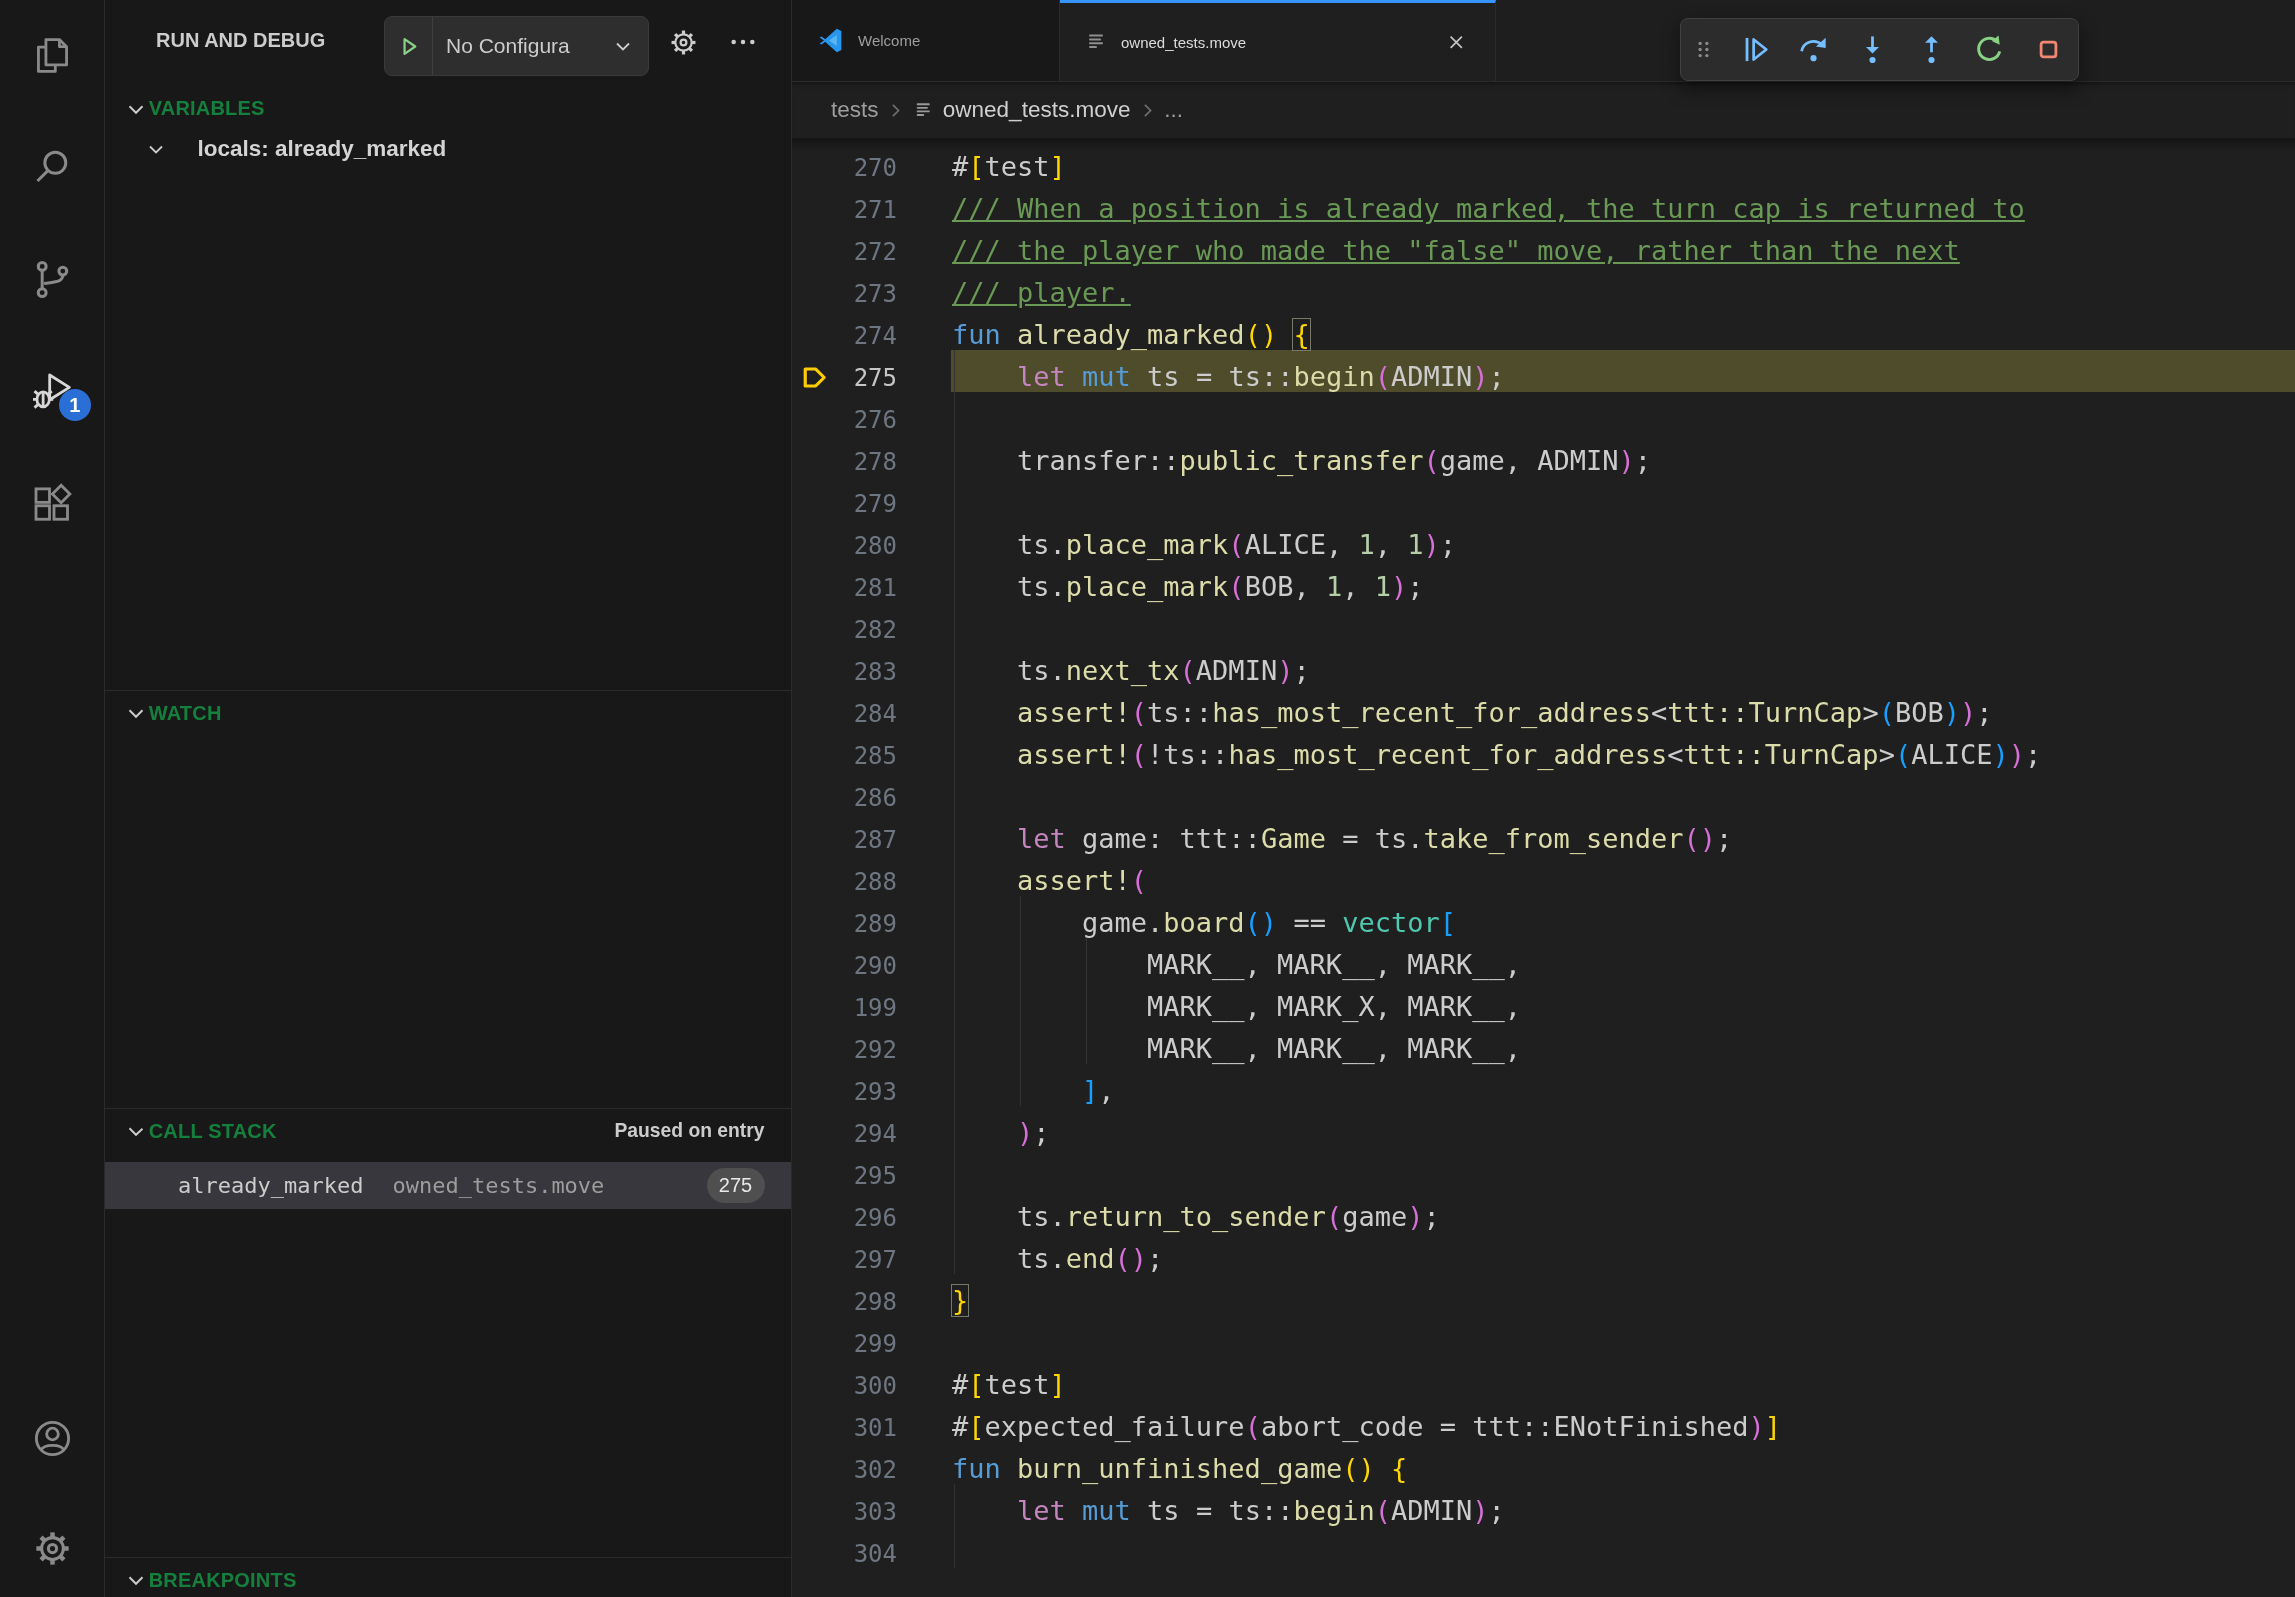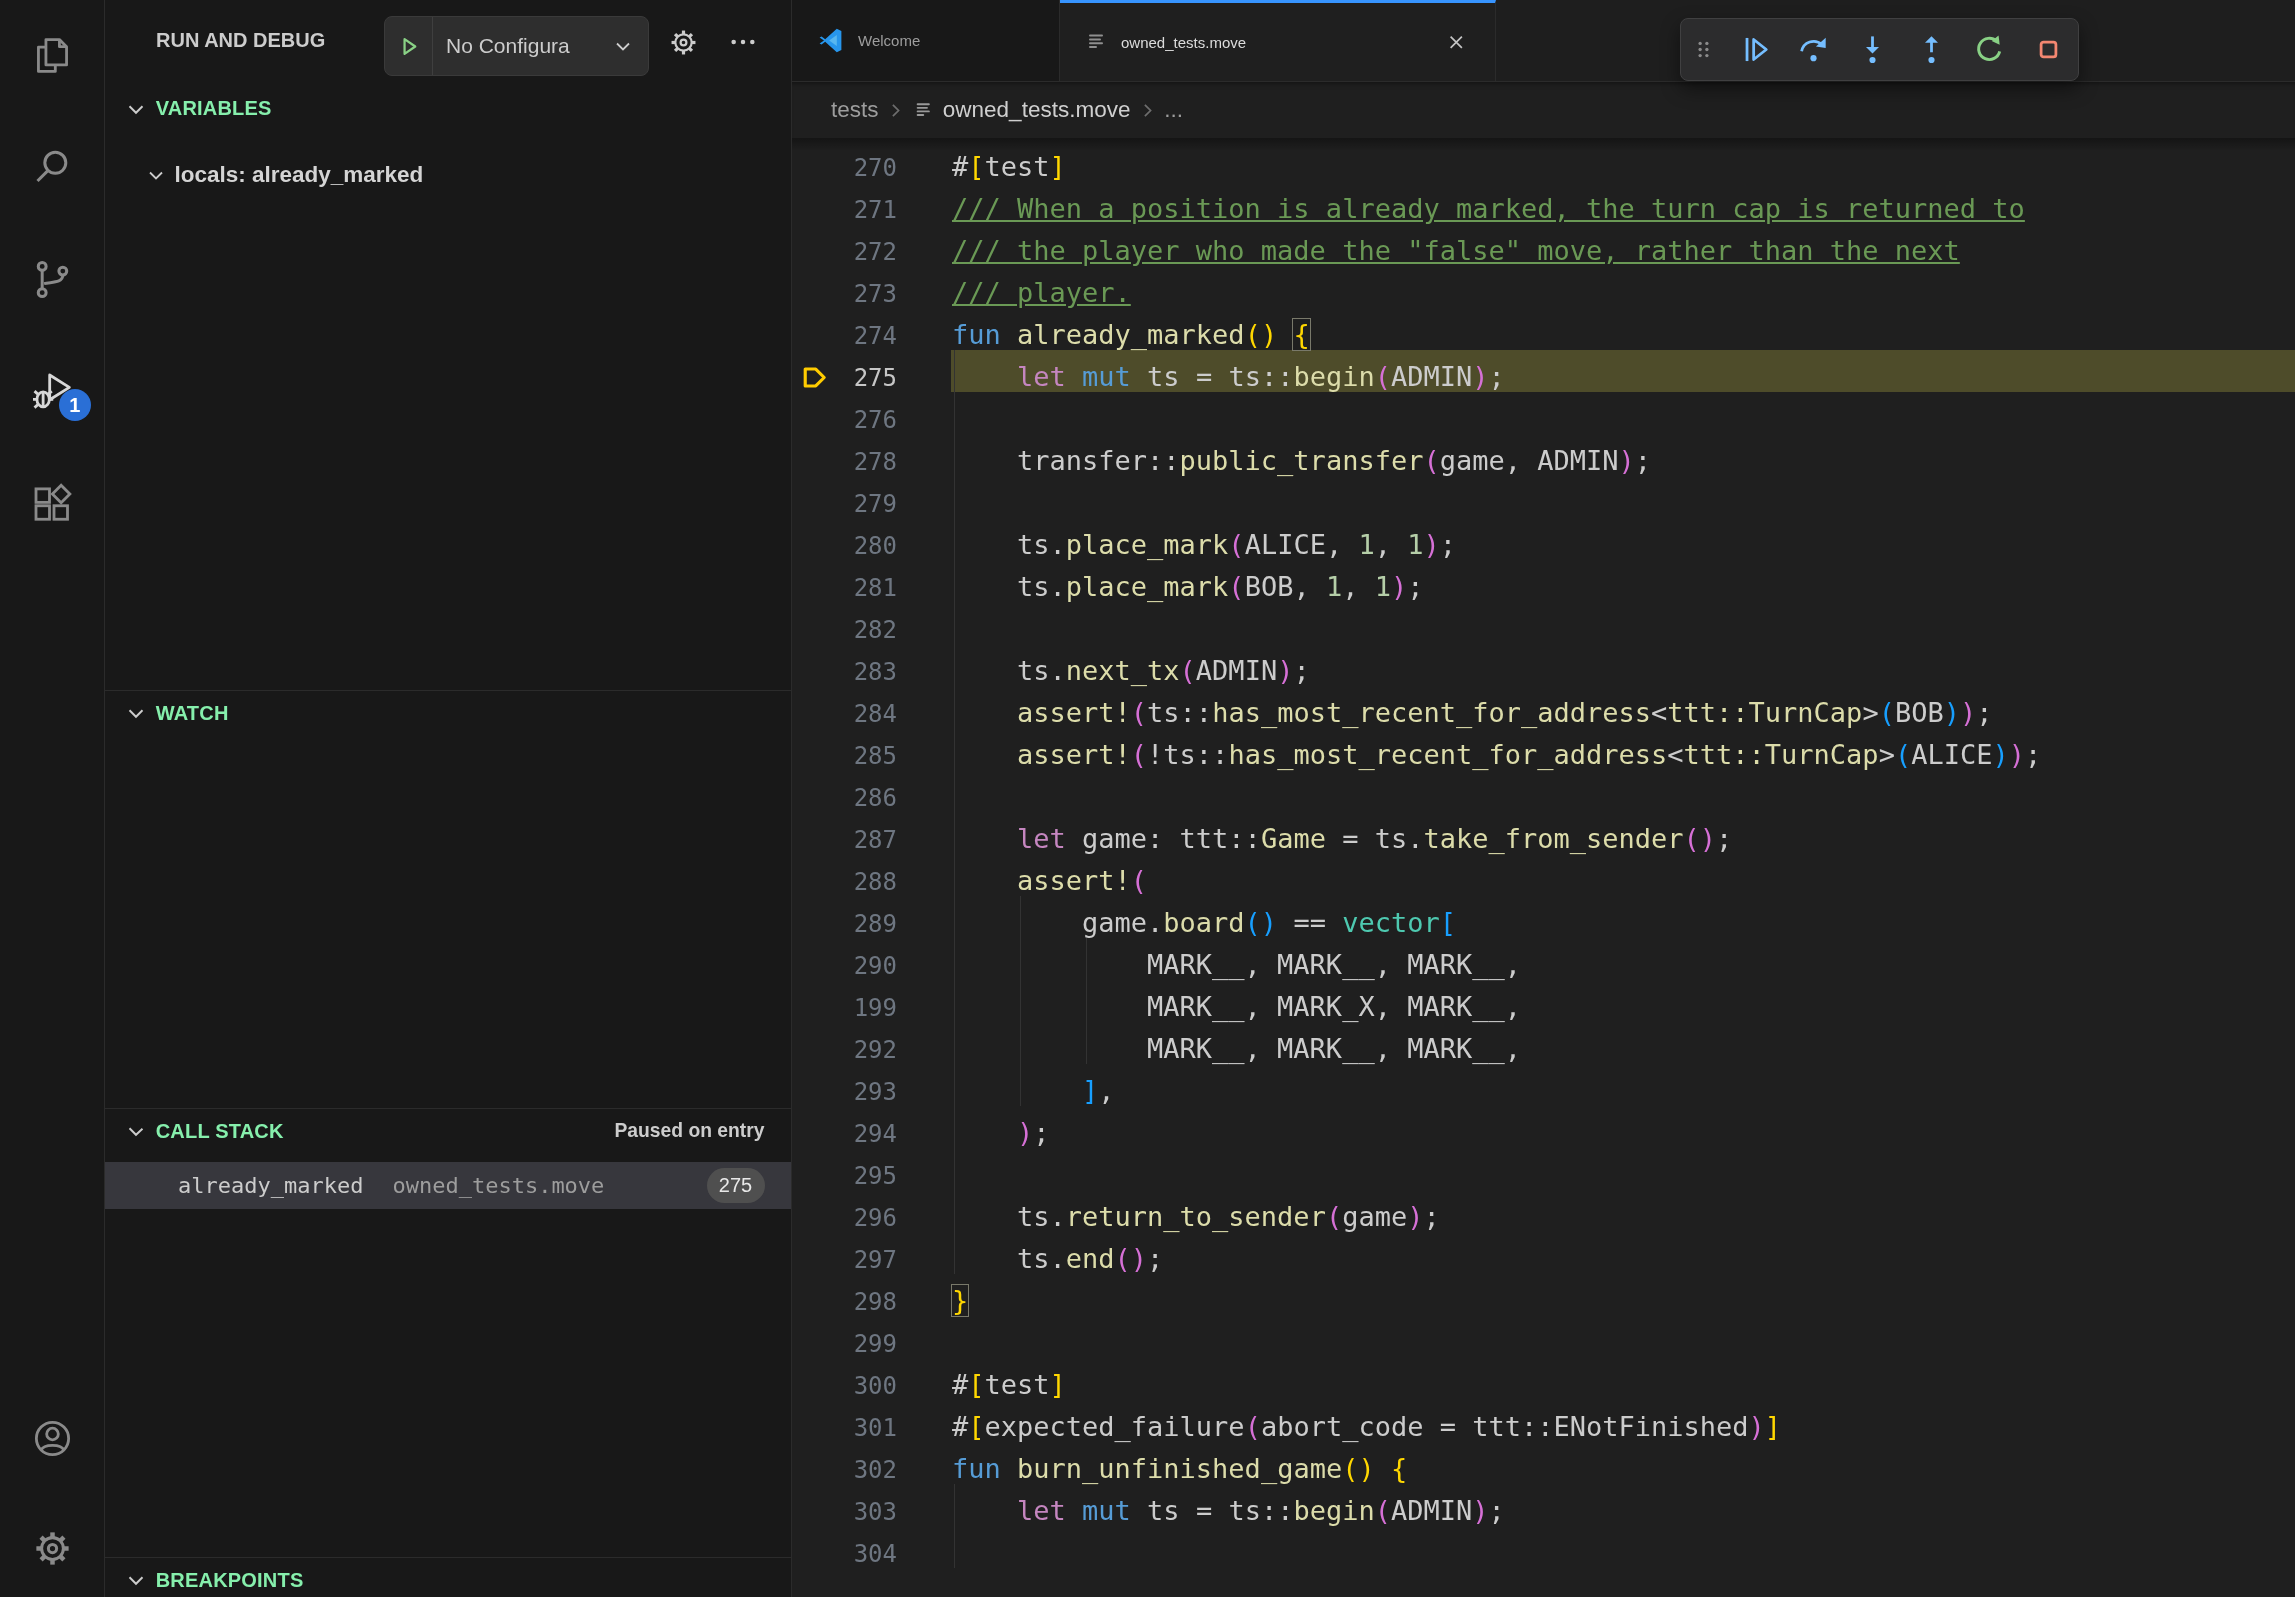--- a/index.html
+++ b/index.html
@@ -31,21 +31,21 @@
              border-right:0.8px solid #3f3f3f; cursor:pointer; }
   .rc-label { flex:1; padding-left:13px; font-size:21px; color:#cccccc; white-space:nowrap; overflow:hidden; }
   .rc-chev { width:37px; color:#cccccc; display:flex; align-items:center; }
   .sb-gear { position:absolute; left:553px; top:21px; width:42px; height:42px; color:#cccccc;
              display:flex; align-items:center; justify-content:center; cursor:pointer; }
   .sb-dots { position:absolute; left:613px; top:21px; width:42px; height:42px; color:#cccccc;
              display:flex; align-items:center; justify-content:center; cursor:pointer; }
 
   .sb-section-header { position:absolute; left:0; right:0; height:45px; display:flex; align-items:center; cursor:pointer; }
   .sb-section-header .chev { width:26px; height:26px; margin-left:17.7px; color:#cccccc; }
-  .sb-section-header .lbl { margin-left:7px; font-size:20px; font-weight:bold; color:#86efac; letter-spacing:0.2px; }
+  .sb-section-header .lbl { margin-left:0; font-size:20px; font-weight:bold; color:#15803d; letter-spacing:0.2px; }
   .sb-divider { border-top:0.8px solid #2b2b2b; }
   .sb-status { position:absolute; right:26.5px; font-size:19.3px; font-weight:600; color:#cccccc; }
 
   .tree-row { position:absolute; left:0; right:0; height:42px; display:flex; align-items:center; cursor:pointer; }
   .tree-row .chev { width:24px; height:24px; margin-left:39px; color:#cccccc; }
   .tree-row .lbl { margin-left:6.4px; font-size:22.5px; font-weight:bold; color:#d4d4d4; }
 
   .stack-row { position:absolute; left:0; right:0; top:1162px; height:47px; background:var(--sel-row,#37373d);
                display:flex; align-items:center; cursor:pointer; }
   .stack-fn { margin-left:73px; font-family:"DejaVu Sans Mono", monospace; font-size:22px; color:#cccccc; }
@@ -225,21 +225,21 @@
   </div>
 
   <div class="sb-section-header" style="top:86px;">
     <span class="chev">
       <svg viewBox="0 0 24 24" fill="none" stroke="currentColor" stroke-width="1.8">
           <polyline points="6 9.5 12 15.5 18 9.5"></polyline>
         </svg>
     </span>
     <span class="lbl">VARIABLES</span>
   </div>
-  <div class="tree-row" style="top:154px;">
+  <div class="tree-row" style="top:128px;gap:23px;">
     <span class="chev">
       <svg viewBox="0 0 24 24" fill="none" stroke="currentColor" stroke-width="1.8">
           <polyline points="6 9.5 12 15.5 18 9.5"></polyline>
         </svg>
     </span>
     <span class="lbl">locals: already_marked</span>
   </div>
 
   <div class="sb-section-header sb-divider" style="top:1108px;">
     <span class="chev">

